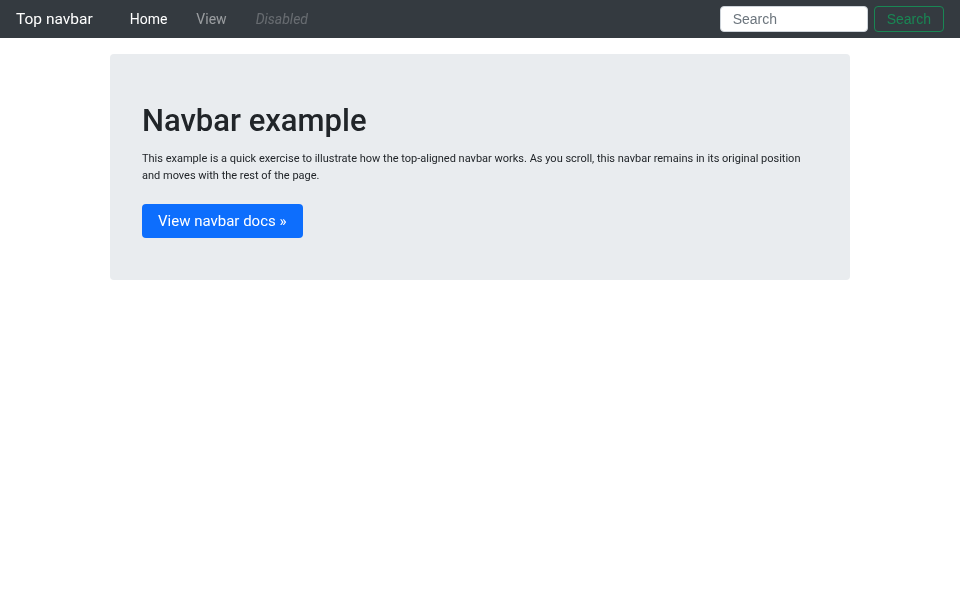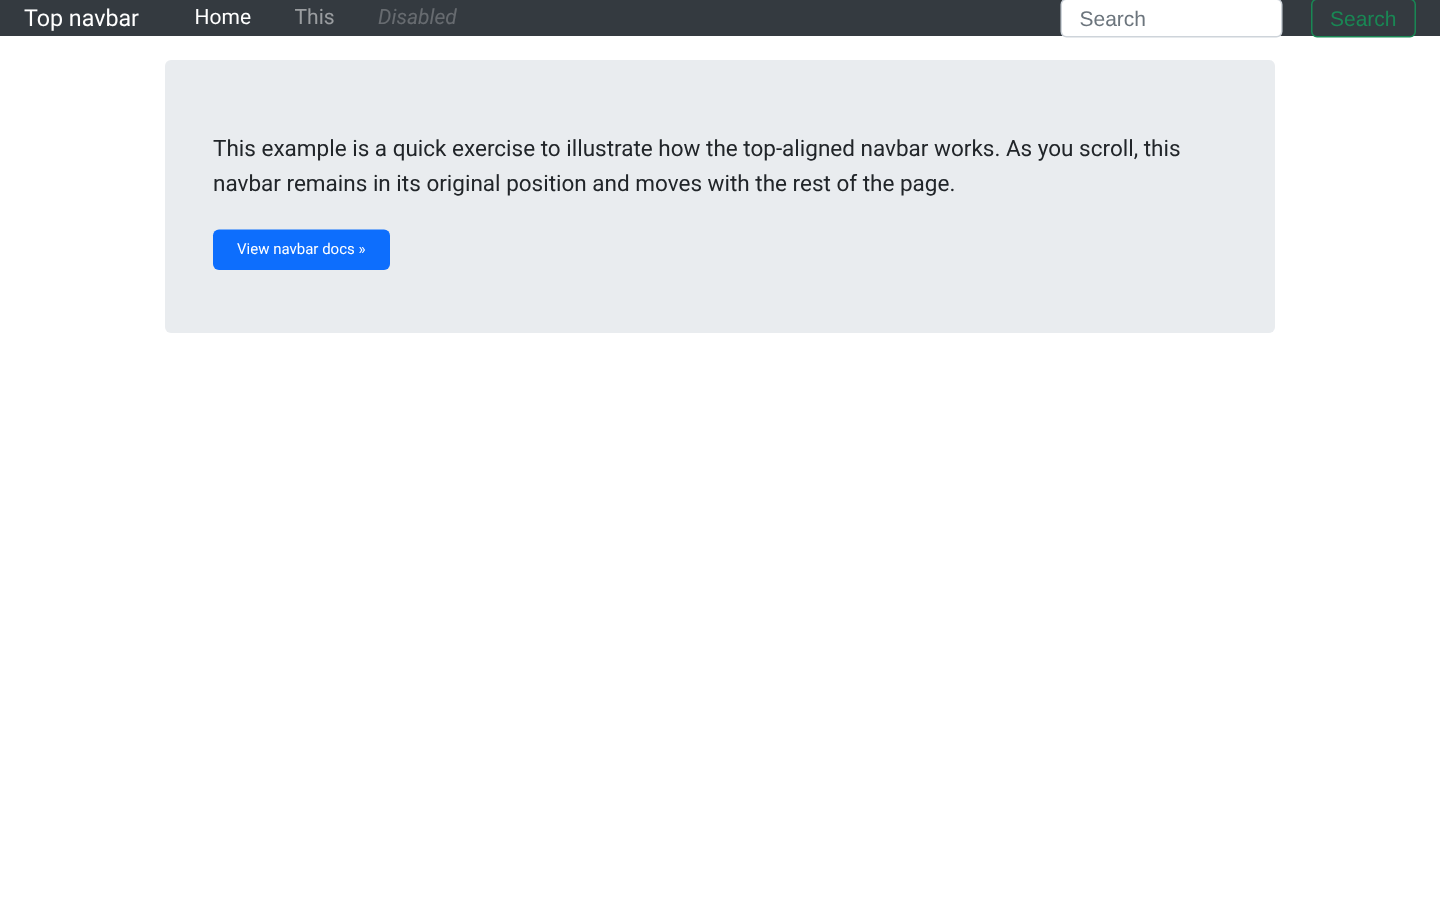--- a/index.html
+++ b/index.html
@@ -13,21 +13,21 @@
       color: #212529;
       background: #fff;
       width: 960px;
       height: 600px;
     }
     .navbar {
       background-color: #343a40;
       display: flex;
       align-items: center;
       padding: 0 16px;
-      height: 24px;
+      height: 38px;
       justify-content: space-between;
     }
     .navbar-left {
       display: flex;
       align-items: center;
     }
     .navbar-brand {
       color: #fff;
       font-size: 15.5px;
       margin-right: 16px;
@@ -45,21 +45,21 @@
       color: #fff;
     }
     .nav-item.disabled {
       color: rgba(255,255,255,0.25);
       cursor: default;
       font-style: italic;
     }
     .navbar-right {
       display: flex;
       align-items: center;
-      gap: 19px;
+      gap: 6px;
     }
     .search-input {
       background: #fff;
       border: 1px solid #ced4da;
       border-radius: 4px;
       padding: 4px 12px;
       font-size: 14px;
       width: 148px;
       height: 26px;
       outline: none;
@@ -87,51 +87,52 @@
       padding: 48px 32px 42px 32px;
       margin-top: 16px;
     }
     .jumbo-title {
       font-size: 31px;
       font-weight: 500;
       color: #212529;
       margin-bottom: 12px;
     }
     .jumbo-text {
-      font-size: 15px;
+      font-size: 11px;
       color: #212529;
       line-height: 1.5;
       margin-bottom: 20px;
     }
     .btn-primary {
       display: inline-block;
       background-color: #0d6efd;
       color: #fff;
       border: none;
       border-radius: 4px;
       padding: 8px 16px;
-      font-size: 10px;
+      font-size: 15px;
       cursor: pointer;
       text-decoration: none;
     }
   </style>
 </head>
 <body>
 
 <nav class="navbar">
   <div class="navbar-left">
     <a class="navbar-brand">Top navbar</a>
     <a class="nav-item active">Home</a>
-    <a class="nav-item">This</a>
+    <a class="nav-item">View</a>
     <a class="nav-item disabled">Disabled</a>
   </div>
   <div class="navbar-right">
     <input type="text" class="search-input" placeholder="Search" style="">
     <button class="search-btn">Search</button>
   </div>
 </nav>
 
 <main class="main">
   <div class="jumbotron">
+    <h1 class="jumbo-title">Navbar example</h1>
     <p class="jumbo-text">This example is a quick exercise to illustrate how the top-aligned navbar works. As you scroll, this navbar remains in its original position and moves with the rest of the page.</p>
     <a class="btn-primary">View navbar docs »</a>
   </div>
 </main>
 
 </body></html>

